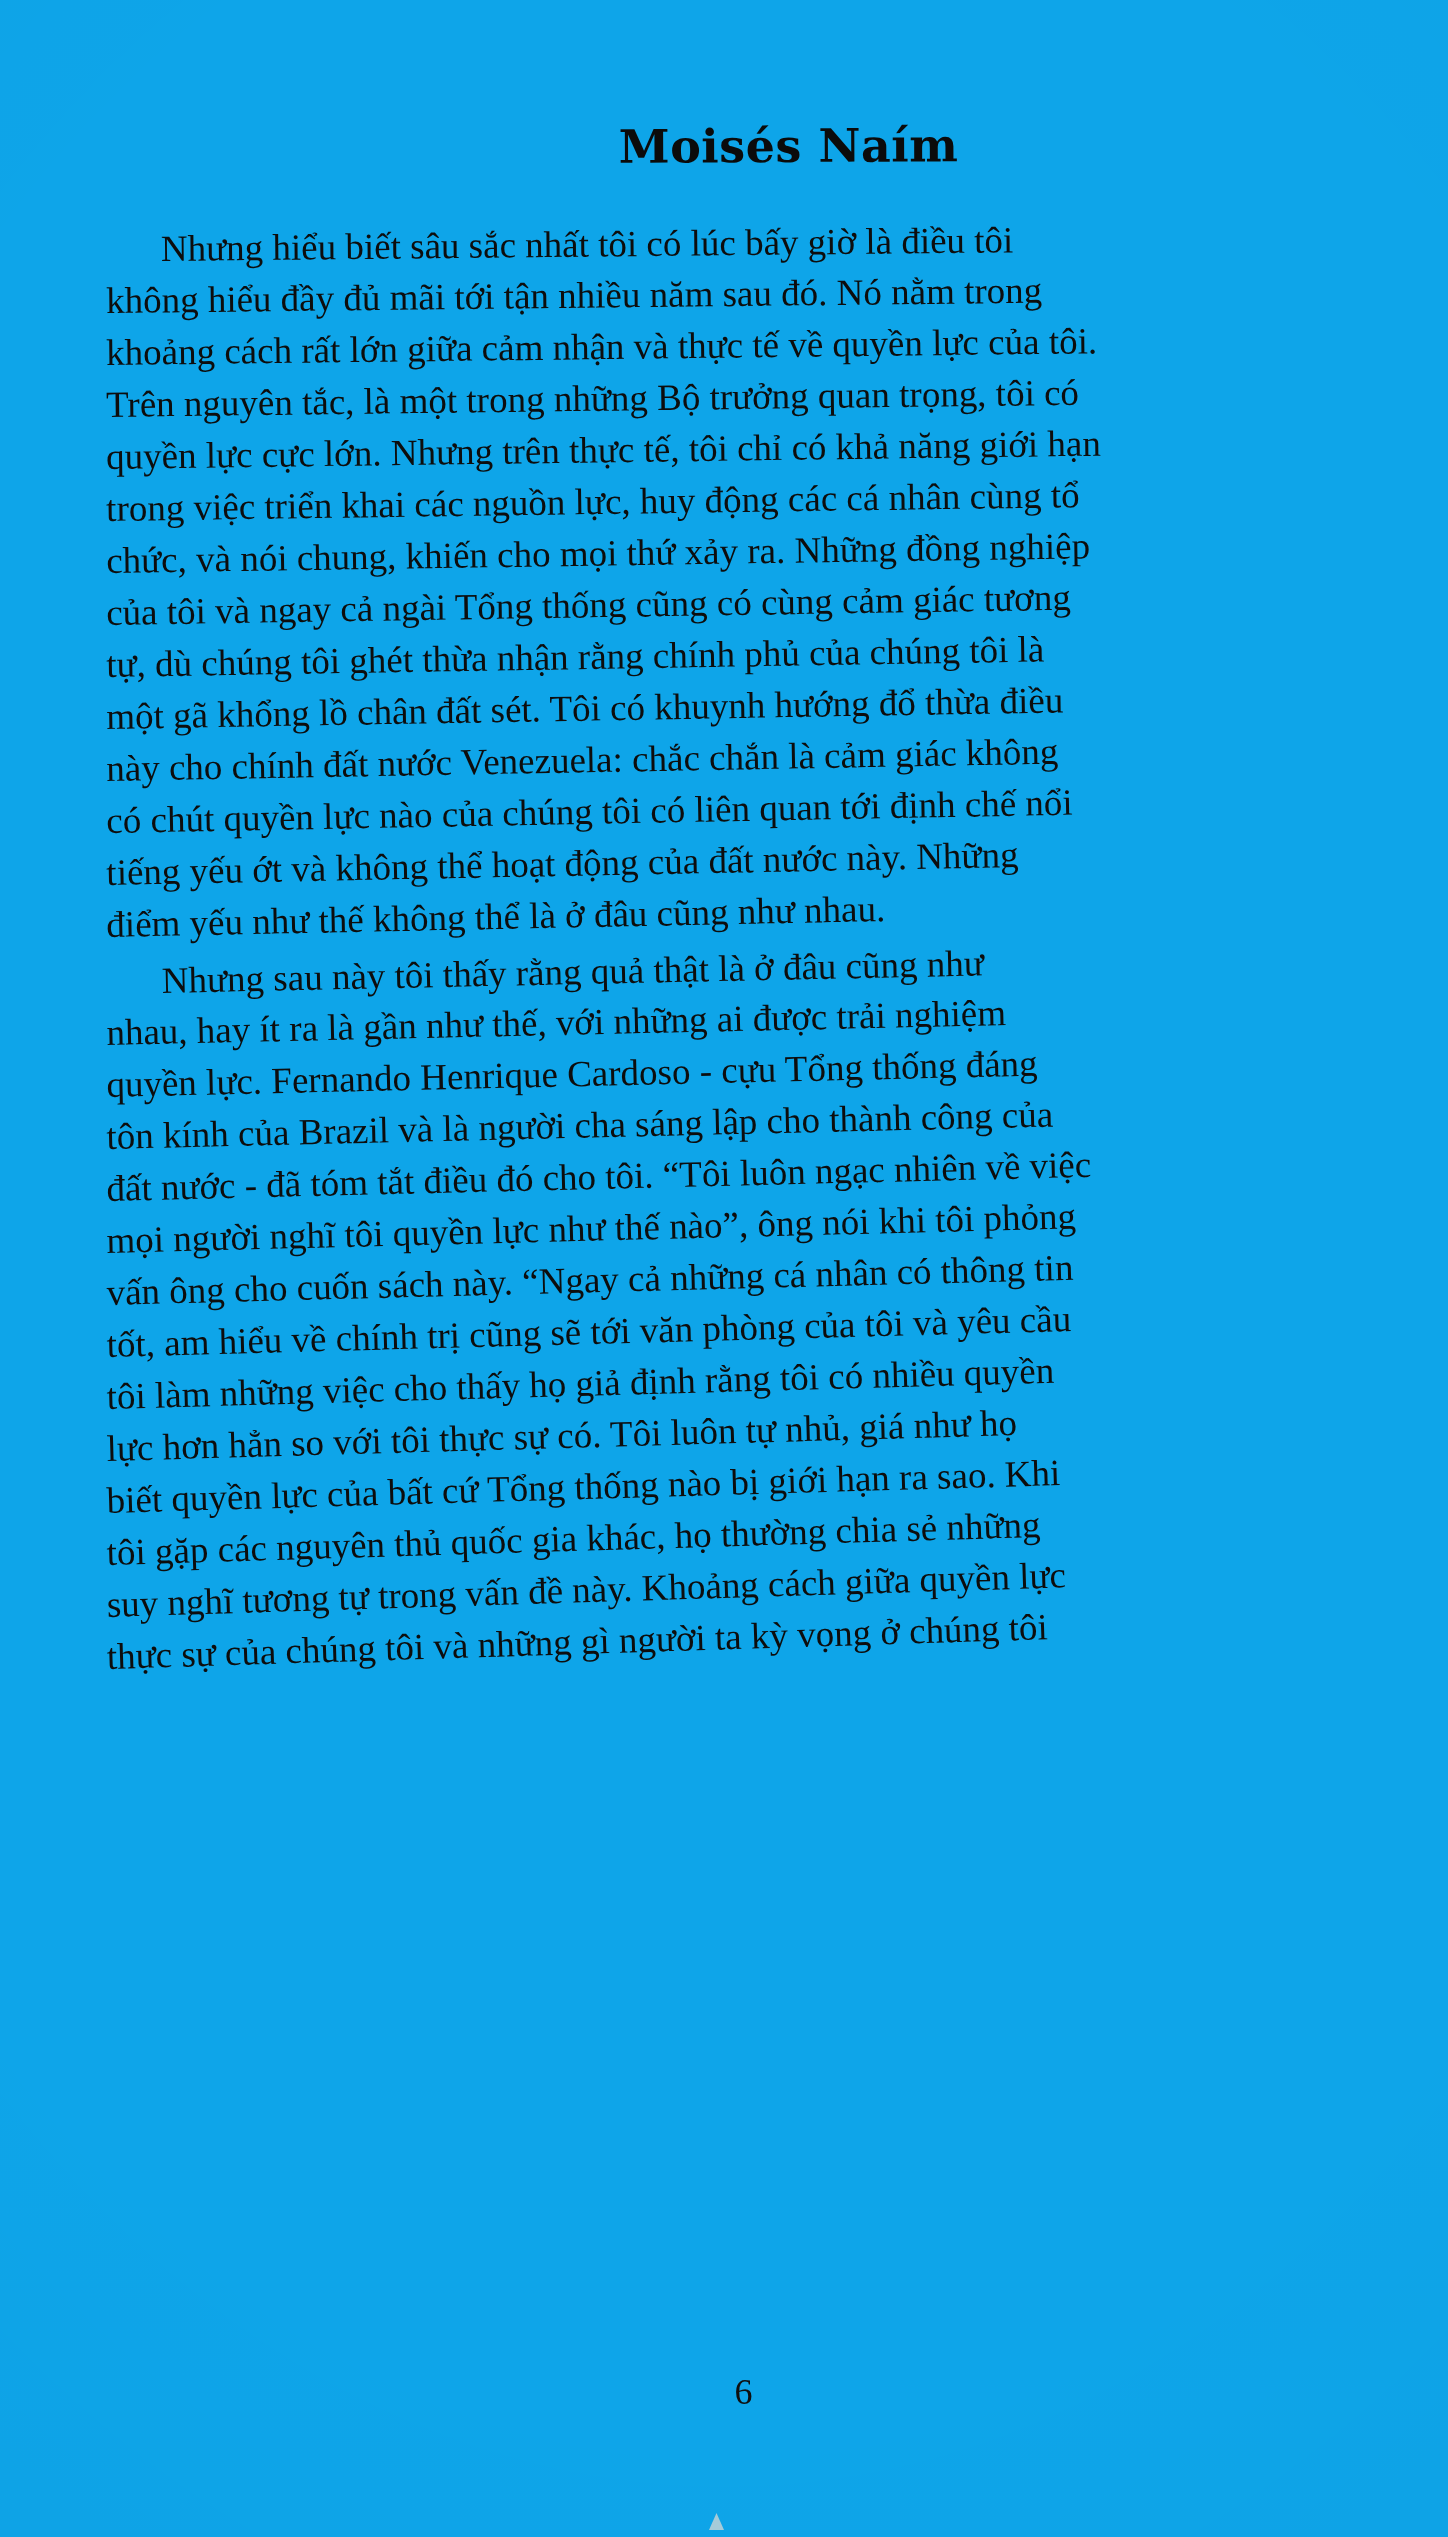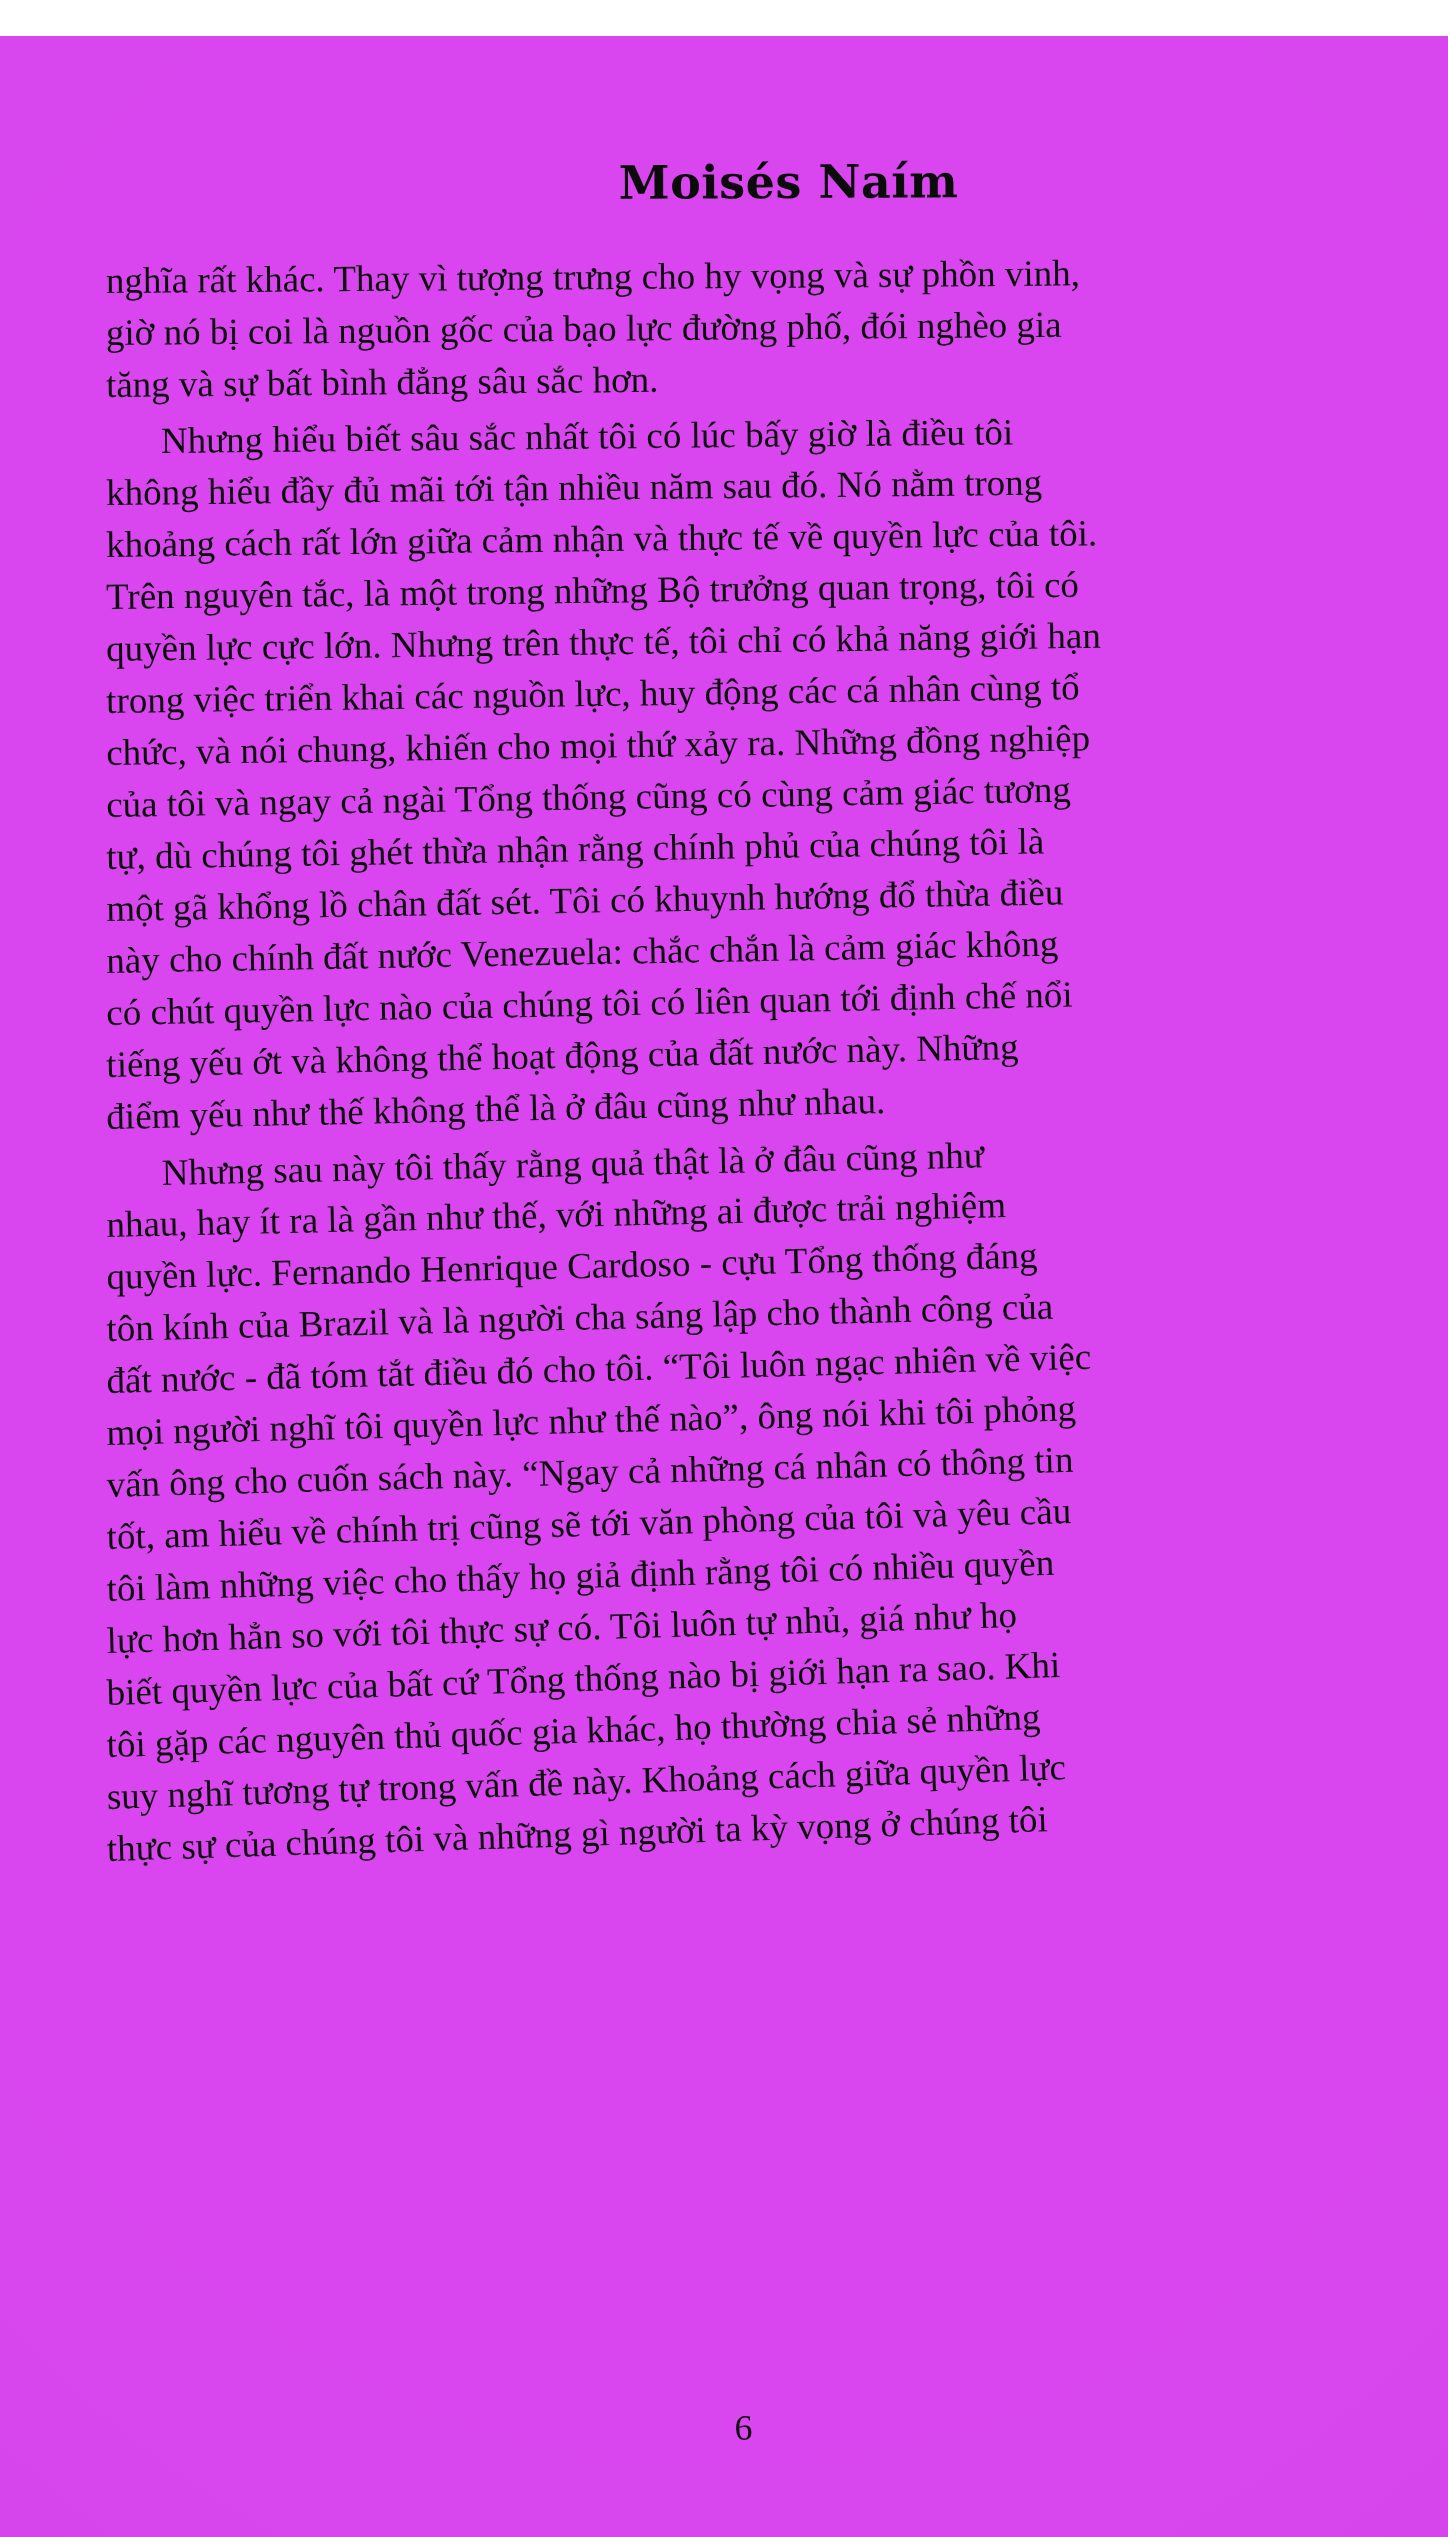--- a/index.html
+++ b/index.html
@@ -12,22 +12,21 @@
     height: 2538px;
     overflow: hidden;
     font-family: "Liberation Serif", "DejaVu Serif", serif;
     color: #111111;
     position: relative;
   }
 
   .page {
     position: absolute;
     inset: 0;
-    background: #d946ef;
-    margin-top: 36px;
+    background: #0ea5e9;
   }
 
   
   .paper-tint {
     position: absolute;
     inset: 0;
     background:
       radial-gradient(ellipse 120% 90% at 50% 45%, rgba(255,255,255,0) 55%, rgba(0,0,0,0.035) 100%);
     pointer-events: none;
   }
@@ -93,25 +92,20 @@
 </head>
 <body>
 
 <div class="page">
 
   <div class="paper-tint"></div>
 
   <div class="running-head">Moisés Naím</div>
 
   <div class="textblock">
-    <p class="para" id="p1" style="margin-top: 0px;">
-        <span class="line" style="height: 52px; transform: translateX(0px) rotate(-0.45deg); font-size: 37px;">nghĩa rất khác. Thay vì tượng trưng cho hy vọng và sự phồn vinh,</span>
-        <span class="line" style="height: 52px; transform: translateX(0.03px) rotate(-0.495588deg); font-size: 37px;">giờ nó bị coi là nguồn gốc của bạo lực đường phố, đói nghèo gia</span>
-        <span class="line" style="height: 52px; transform: translateX(0.1px) rotate(-0.541176deg); font-size: 37px;">tăng và sự bất bình đẳng sâu sắc hơn.</span>
-      </p>
     <p class="para" id="p2" style="text-indent: 0px; margin-top: 3.8px;">
         <span class="line" style="height: 52px; transform: translateX(55px) rotate(-0.586765deg); font-size: 37px;">Nhưng hiểu biết sâu sắc nhất tôi có lúc bấy giờ là điều tôi</span>
         <span class="line" style="height: 52px; transform: translateX(0.1px) rotate(-0.632353deg); font-size: 37px;">không hiểu đầy đủ mãi tới tận nhiều năm sau đó. Nó nằm trong</span>
         <span class="line" style="height: 52px; transform: translateX(0.2px) rotate(-0.677941deg); font-size: 37px;">khoảng cách rất lớn giữa cảm nhận và thực tế về quyền lực của tôi.</span>
         <span class="line" style="height: 52px; transform: translateX(0.2px) rotate(-0.723529deg); font-size: 37px;">Trên nguyên tắc, là một trong những Bộ trưởng quan trọng, tôi có</span>
         <span class="line" style="height: 52px; transform: translateX(0.2px) rotate(-0.769118deg); font-size: 37px;">quyền lực cực lớn. Nhưng trên thực tế, tôi chỉ có khả năng giới hạn</span>
         <span class="line" style="height: 52px; transform: translateX(0.3px) rotate(-0.814706deg); font-size: 37px;">trong việc triển khai các nguồn lực, huy động các cá nhân cùng tổ</span>
         <span class="line" style="height: 52px; transform: translateX(0.3px) rotate(-0.860294deg); font-size: 37px;">chức, và nói chung, khiến cho mọi thứ xảy ra. Những đồng nghiệp</span>
         <span class="line" style="height: 52px; transform: translateX(0.3px) rotate(-0.905882deg); font-size: 37px;">của tôi và ngay cả ngài Tổng thống cũng có cùng cảm giác tương</span>
         <span class="line" style="height: 52px; transform: translateX(0.4px) rotate(-0.951471deg); font-size: 37px;">tự, dù chúng tôi ghét thừa nhận rằng chính phủ của chúng tôi là</span>

